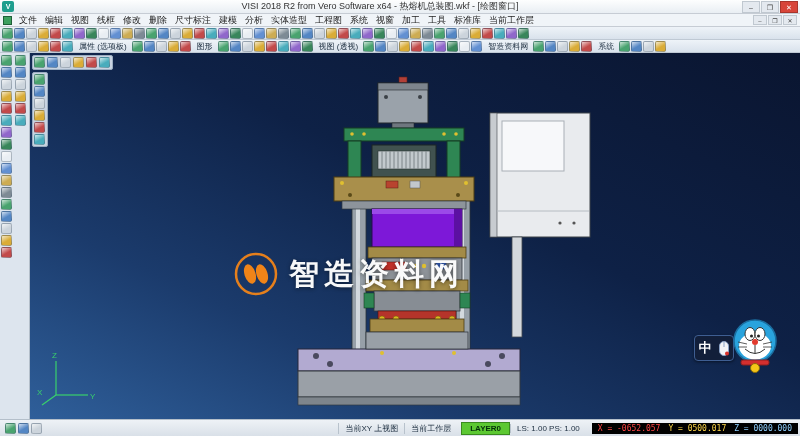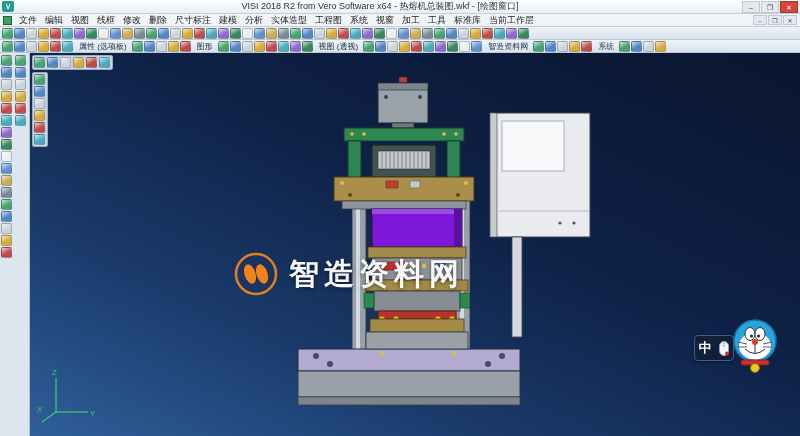--- a/index.html
+++ b/index.html
@@ -410,13 +410,31 @@
         <line x1="10" y1="25" x2="19" y2="27" stroke="#333" stroke-width="0.8"></line>
         <line x1="10" y1="30" x2="19" y2="30" stroke="#333" stroke-width="0.8"></line>
         <line x1="35" y1="27" x2="44" y2="25" stroke="#333" stroke-width="0.8"></line>
         <line x1="35" y1="30" x2="44" y2="30" stroke="#333" stroke-width="0.8"></line>
         <rect x="13" y="43" width="28" height="5" rx="2" fill="#d32f2f" stroke="#8e1f1f"></rect>
         <circle cx="27" cy="51" r="4.5" fill="#f5c518" stroke="#8a6d0a"></circle>
       </svg>
     </div>
   </div>
 
+  <div class="statusbar">
+    <div class="status-icons">
+
+    <span class="tbicon" style="--c: #3f9e67;"></span>
+        <span class="tbicon" style="--c: #4a7fc1;"></span>
+        <span class="tbicon" style="--c: #c9d2da;"></span>
+      </div>
+    <div class="status-spacer"></div>
+    <div class="status-field">当前XY 上视图</div>
+    <div class="status-field">当前工作层</div>
+    <div class="layer-chip">LAYER0</div>
+    <div class="status-field">LS: 1.00  PS: 1.00</div>
+    <div class="coords">
+      <span class="cx">X = -0652.057</span>
+      <span class="cy">Y = 0500.017</span>
+      <span class="cz">Z = 0000.000</span>
+    </div>
+  </div>
 </div>
 
 </body></html>

